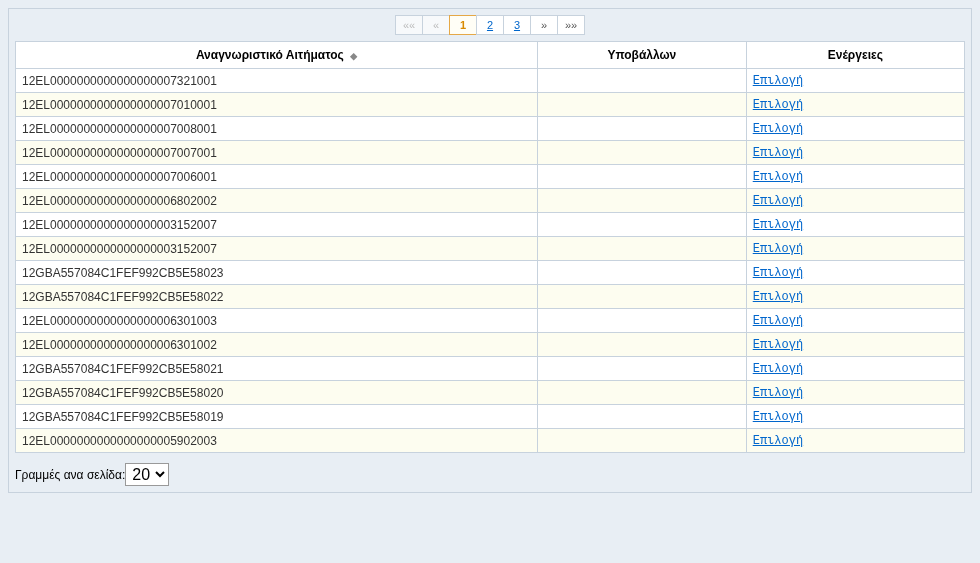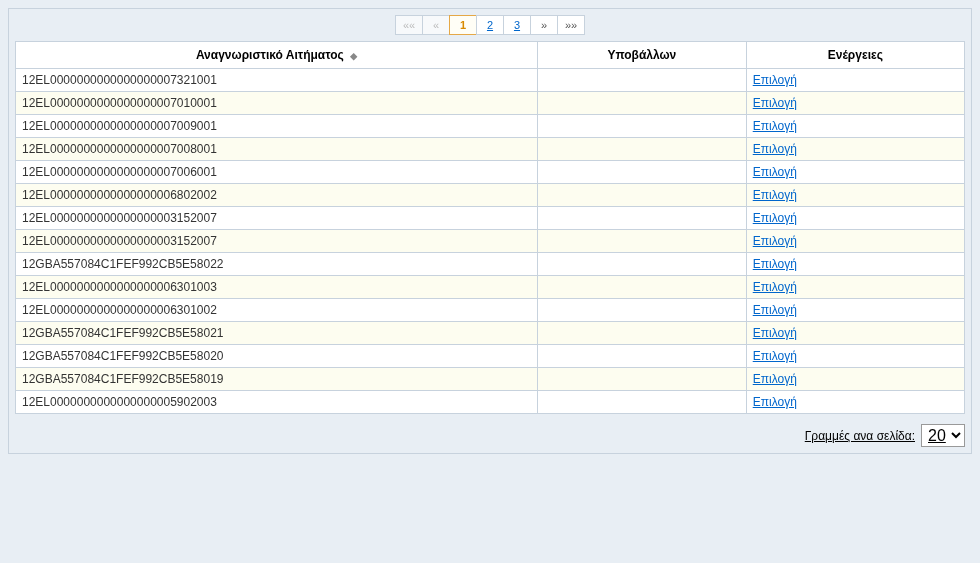--- a/index.html
+++ b/index.html
@@ -86,32 +86,31 @@
     }
     table.grid tbody tr:nth-child(even) td {
       background: #fdfdf0;
     }
     table.grid tbody tr:nth-child(odd) td {
       background: #fff;
     }
     table.grid td.actions a {
       color: #0066cc;
       text-decoration: underline;
+      font-family: Liberation Mono, monospace;
     }
     .col-id { width: 55%; }
     .col-sub { width: 22%; }
     .col-act { width: 23%; }
     .footer-row {
       display: flex;
-      justify-content: flex-end;
       align-items: center;
-      gap: 6px;
+      gap: 0;
       margin-top: 10px;
       font-size: 12px;
-      text-decoration: underline;
     }
     .footer-row select {
       border: 1px solid #999;
       font-size: 16px;
       padding: 1px 2px;
       background: #fff;
     }
   </style>
 </head>
 <body>
@@ -146,46 +145,51 @@
           <td>12EL0000000000000000007321001</td>
           <td></td>
           <td class="actions"><a href="#">Επιλογή</a></td>
         </tr>
         <tr>
           <td>12EL0000000000000000007010001</td>
           <td></td>
           <td class="actions"><a href="#">Επιλογή</a></td>
         </tr>
         <tr>
-          <td>12EL0000000000000000007009001</td>
-          <td></td>
-          <td class="actions"><a href="#">Επιλογή</a></td>
-        </tr>
-        <tr>
           <td>12EL0000000000000000007008001</td>
           <td></td>
           <td class="actions"><a href="#">Επιλογή</a></td>
         </tr>
         <tr>
+          <td>12EL0000000000000000007007001</td>
+          <td></td>
+          <td class="actions"><a href="#">Επιλογή</a></td>
+        </tr>
+        <tr>
           <td>12EL0000000000000000007006001</td>
           <td></td>
           <td class="actions"><a href="#">Επιλογή</a></td>
         </tr>
         <tr>
           <td>12EL0000000000000000006802002</td>
           <td></td>
           <td class="actions"><a href="#">Επιλογή</a></td>
         </tr>
         <tr>
           <td>12EL0000000000000000003152007</td>
           <td></td>
           <td class="actions"><a href="#">Επιλογή</a></td>
         </tr>
         <tr>
           <td>12EL0000000000000000003152007</td>
+          <td></td>
+          <td class="actions"><a href="#">Επιλογή</a></td>
+        </tr>
+        <tr>
+          <td>12GBA557084C1FEF992CB5E58023</td>
           <td></td>
           <td class="actions"><a href="#">Επιλογή</a></td>
         </tr>
         <tr>
           <td>12GBA557084C1FEF992CB5E58022</td>
           <td></td>
           <td class="actions"><a href="#">Επιλογή</a></td>
         </tr>
         <tr>
           <td>12EL0000000000000000006301003</td>

